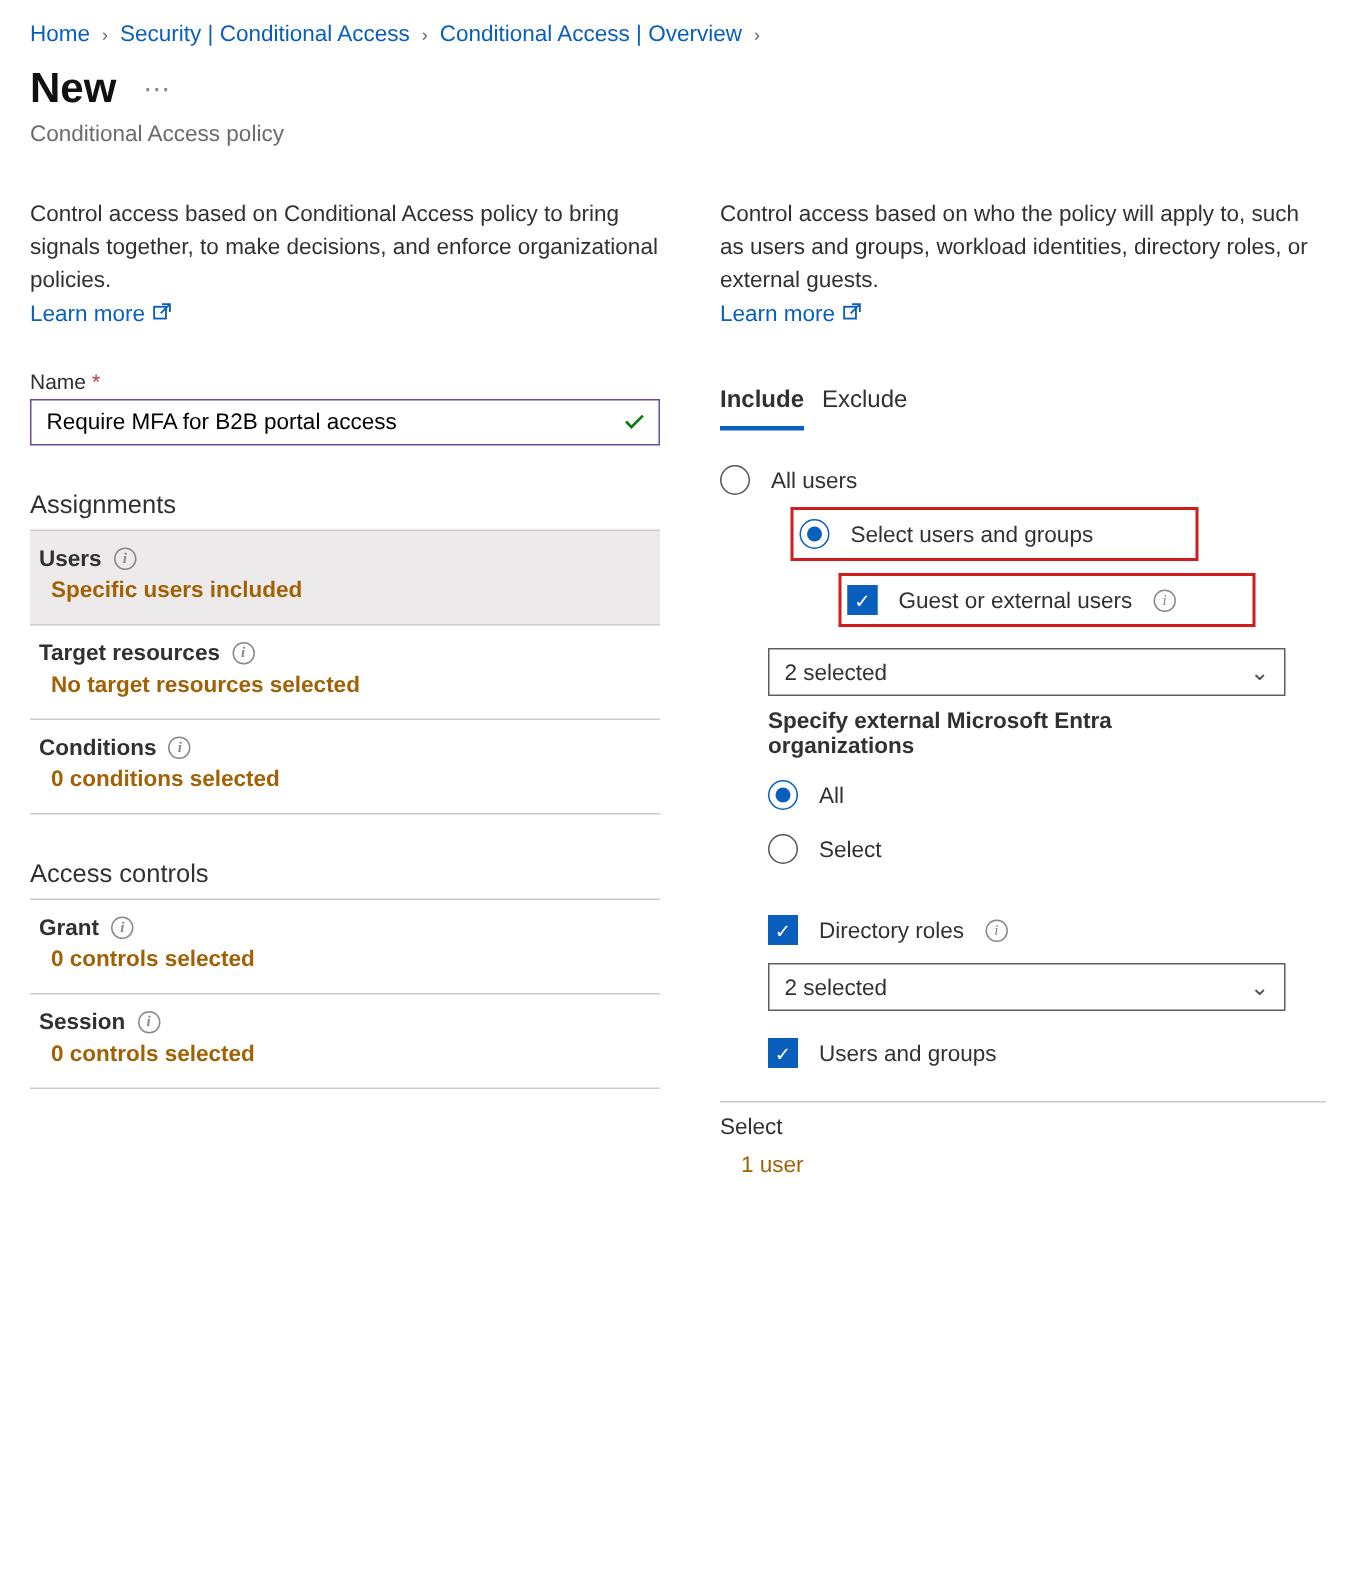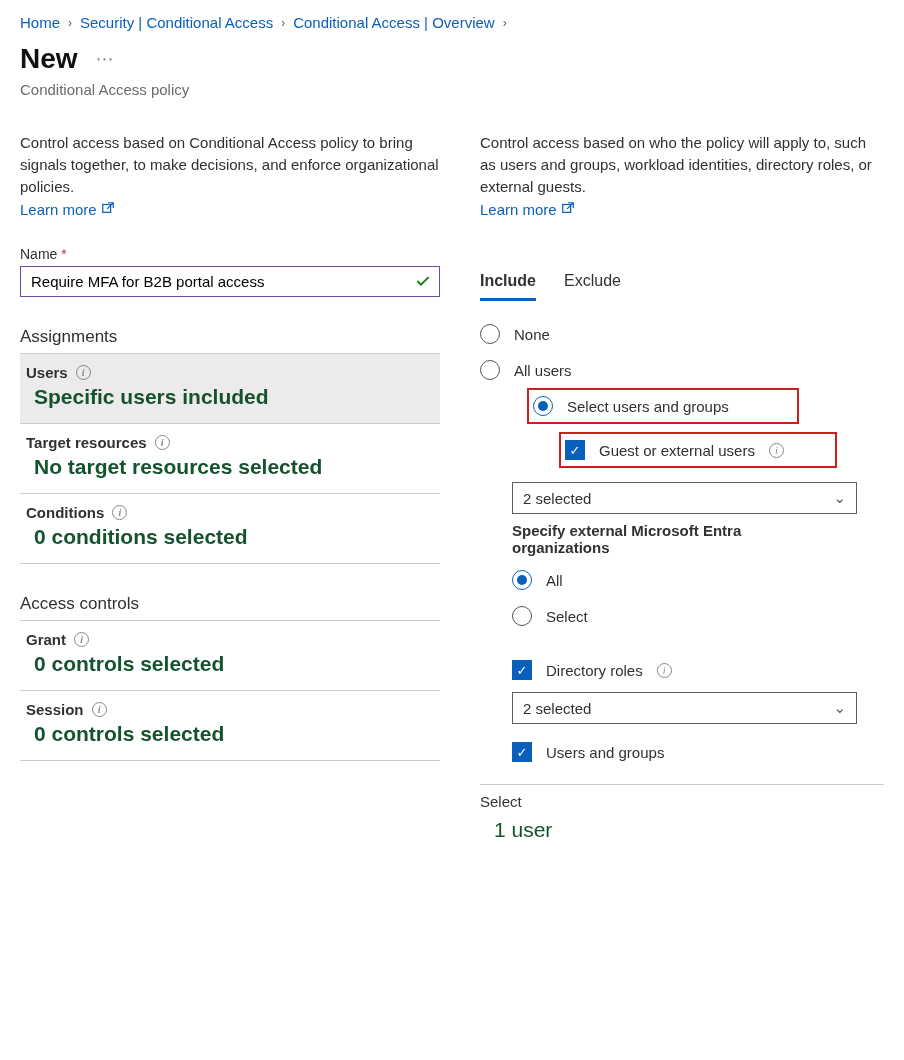--- a/index.html
+++ b/index.html
@@ -41,31 +41,31 @@
     border:1px solid #605e5c; outline:none;
   }
   .check-ok { position:absolute; right:8px; top:6px; color:#107c10; }
 
   .section-head { font-size:17px; margin-top:30px; padding-bottom:6px; border-bottom:1px solid #ccc; }
 
   .assign-item { border-bottom:1px solid #ccc;font-weight:bold; }
   .assign-item.active { background:#eceaea; }
   .assign-item .row1 { display:flex; align-items:center; gap:8px; padding:10px 6px 4px; font-size:15px;}
   .assign-item .row2 { padding:0 6px 14px 14px; }
-  .status-link { color:#14532d; font-size:21px; cursor:pointer; }
+  .status-link { color:#a16207; font-size:15px; cursor:pointer; }
 
   .info-icon {
     width:15px; height:15px; border:1px solid #888; border-radius:50%;
     display:inline-flex; align-items:center; justify-content:center;
     font-size:10px; color:#888; font-style:italic; font-family:Georgia,serif;
     cursor:default;
   }
 
   
-  .tabs { display:flex; gap:28px; margin-top:50px; border-bottom:2px solid transparent; }
+  .tabs { display:flex; gap:12px; margin-top:36px; border-bottom:2px solid transparent; }
   .tab { font-size:16px; padding:4px 0 8px; cursor:pointer; color:#323130; }
   .tab.active { font-weight:600; border-bottom:3px solid #0a5fbd; }
   .tab-strip { border-bottom:1px solid transparent; }
 
   .rlist { margin-top:14px; }
   .radio-row, .check-row { display:flex; align-items:center; gap:14px; padding:8px 0; font-size:15px; }
   .radio {
     width:20px; height:20px; border:1px solid #555; border-radius:50%;
     display:flex; align-items:center; justify-content:center; cursor:pointer; background:#fff;
   }
@@ -195,24 +195,20 @@
           <path d="M8 2h6v6M14 2 7 9"></path>
       </svg>
     </div>
 
     <div class="tabs tab-strip">
       <div class="tab active">Include</div>
       <div class="tab">Exclude</div>
     </div>
 
     <div class="rlist">
-      <div class="radio-row">
-        <div class="radio"></div>
-        <span>None</span>
-      </div>
       <div class="radio-row">
         <div class="radio"></div>
         <span>All users</span>
       </div>
 
       <div class="red-box" style="width:272px;">
         <div class="radio-row">
           <div class="radio sel">
               <span class="dot"></span>
             </div>

